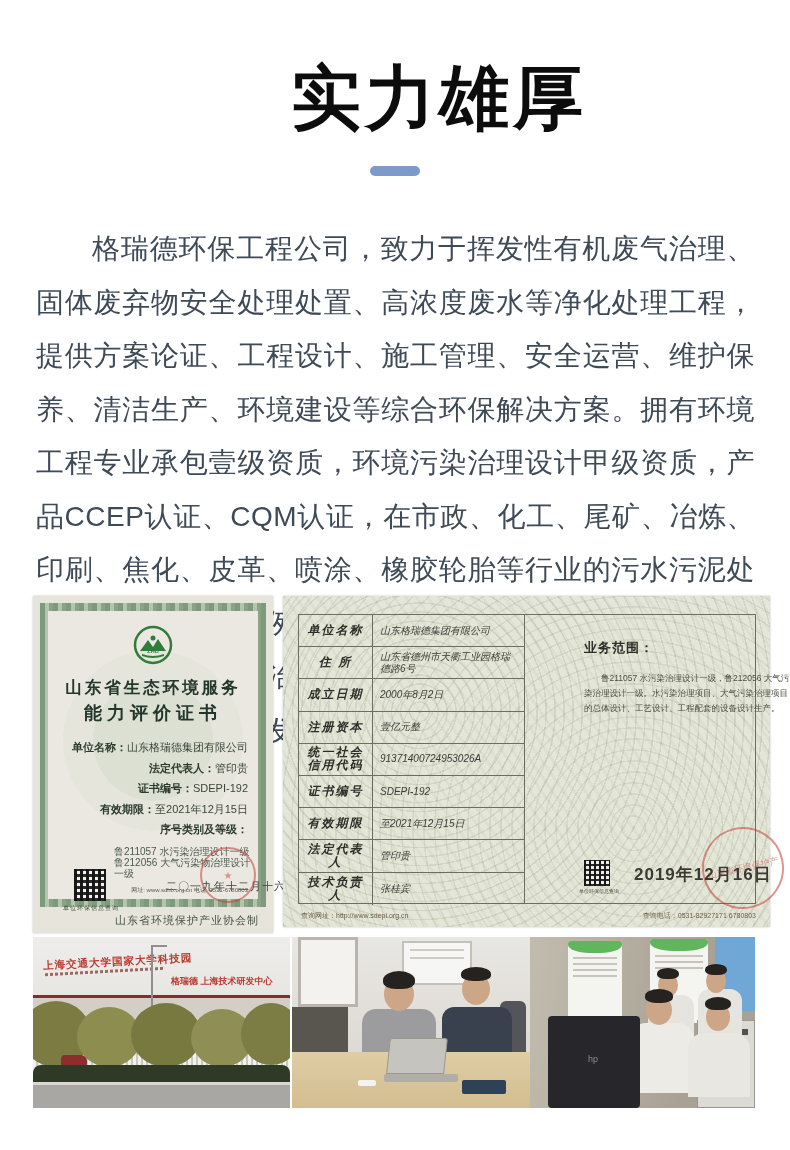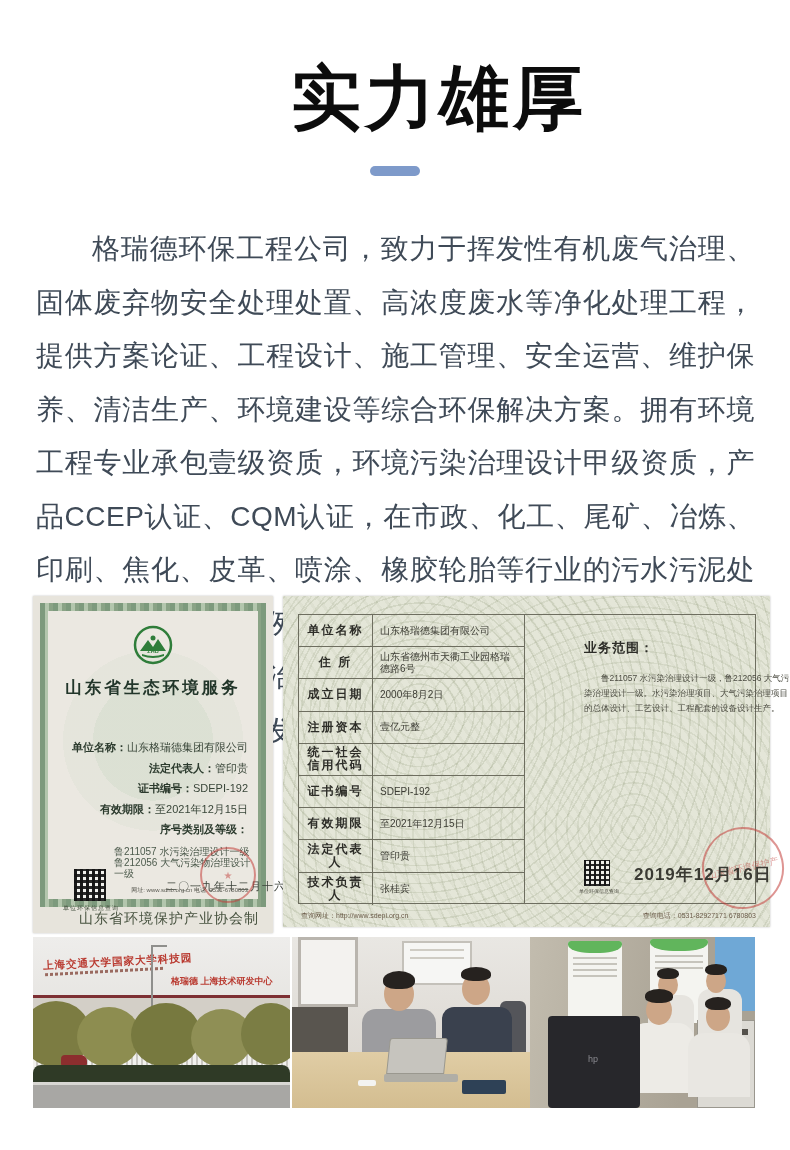--- a/index.html
+++ b/index.html
@@ -42,32 +42,32 @@
       repeating-linear-gradient(0deg,rgba(20,20,20,.9) 0 3px,transparent 3px 6px),
       repeating-linear-gradient(90deg,#1a1a1a 0 3px,#f2f2ee 3px 6px); }
   .cl-qr-cap { position:absolute; top:293px; left:12px; width:62px; font-size:6px; color:#44503f; text-align:center; letter-spacing:1px; }
   .cl-date { position:absolute; top:268px; left:118px; font-size:11px; color:#3a4038; letter-spacing:1px; white-space:nowrap; }
   .seal { border-radius:50%; border:2px solid rgba(194,62,58,.55);
     display:flex; align-items:center; justify-content:center; color:rgba(194,62,58,.5); }
   .cl-seal { position:absolute; top:236px; left:152px; width:56px; height:56px; font-size:10px; }
   .cl-foot { position:absolute; bottom:4px; left:10px; right:10px; display:flex; justify-content:flex-end;
     font-size:6px; color:#5a5a52; }
   .cl-issuer { position:absolute; bottom:5px; left:0; width:226px; text-align:right;
-    font-size:14px; color:#47523f; letter-spacing:1px; }
+    font-size:11px; color:#47523f; letter-spacing:1px; }
 
   .cert-right { position:absolute; top:596px; left:283px; width:487px; height:331px;
     background:#e4e6d8;
     background-image:
       repeating-radial-gradient(circle at 28% 35%, rgba(148,158,126,.22) 0 1.5px, transparent 1.5px 9px),
       repeating-radial-gradient(circle at 72% 70%, rgba(148,158,126,.18) 0 1.5px, transparent 1.5px 11px),
       repeating-linear-gradient(55deg, rgba(160,168,138,.10) 0 3px, transparent 3px 9px);
     box-shadow:0 0 2px rgba(0,0,0,.25); }
   .lic-box { position:absolute; top:18px; left:15px; width:458px; height:290px; border:1px solid #6e6e60; }
   .lic-table { position:absolute; top:0; left:0; width:226px; height:100%; border-right:1px solid #6e6e60; }
-  .lic-row { display:flex; border-bottom:1px solid #6e6e60; height:32.2px; }
+  .lic-row { display:flex; border-bottom:1px solid #6e6e60; height:32.2px;font-style:italic; }
   .lic-row:last-child { border-bottom:none; }
   .lic-label { width:74px; border-right:1px solid #6e6e60; display:flex; align-items:center; justify-content:center;
     font-size:12px; font-weight:700; color:#2d2d28; letter-spacing:2px; text-align:center; line-height:13px; padding:0 4px; }
   .lic-value { flex:1; display:flex; align-items:center; padding:0 7px;
     font-size:10px; color:#3c3c34; line-height:12px; }
   .scope { position:absolute; top:0; left:227px; width:231px; height:100%;margin-left:44px; }
   .scope-title { position:absolute; top:24px; left:14px; font-size:13px; font-weight:700; color:#2d2d28; letter-spacing:1px; }
   .scope-text { position:absolute; top:56px; left:14px; width:206px; font-size:8.5px; line-height:15px;
     color:#4c4c42; text-indent:2em; }
   .cr-qr { position:absolute; top:245px; left:14px; width:26px; height:26px;
@@ -170,20 +170,21 @@
         <div class="emblem">
           <svg width="40" height="40" viewBox="0 0 40 40">
             <circle cx="20" cy="20" r="18" fill="none" stroke="#2f7d3a" stroke-width="2.5"></circle>
             <circle cx="20" cy="13" r="2.5" fill="#2f7d3a"></circle>
             <path d="M7 26 L15 15 L20 22 L25 14 L33 26 Z" fill="#2f7d3a"></path>
             <path d="M9 29 Q20 33 31 29 L31 31 Q20 35 9 31 Z" fill="#2f7d3a"></path>
             <text x="20" y="27.5" text-anchor="middle" font-size="5.5" fill="#2f7d3a" font-weight="bold">ZHB</text>
           </svg>
         </div>
         <div class="clt clt1">山东省生态环境服务</div>
+        <div class="clt clt2">能力评价证书</div>
         <div class="cl-fields">
           <div class="cl-field"><b>单位名称：</b><span>山东格瑞德集团有限公司</span></div>
           <div class="cl-field"><b>法定代表人：</b><span>管印贵</span></div>
           <div class="cl-field"><b>证书编号：</b><span>SDEPI-192</span></div>
           <div class="cl-field"><b>有效期限：</b><span>至2021年12月15日</span></div>
           <div class="cl-field"><b>序号类别及等级：</b><span></span></div>
         </div>
         <div class="cl-grades">
           <div>鲁211057 水污染治理设计一级</div>
           <div>鲁212056 大气污染物治理设计一级</div>
@@ -212,20 +213,21 @@
         <div class="lic-row">
             <div class="lic-label">成立日期</div>
             <div class="lic-value">2000年8月2日</div>
           </div>
         <div class="lic-row">
             <div class="lic-label">注册资本</div>
             <div class="lic-value">壹亿元整</div>
           </div>
         <div class="lic-row">
             <div class="lic-label">统一社会 信用代码</div>
+            <div class="lic-value">91371400724953026A</div>
           </div>
         <div class="lic-row">
             <div class="lic-label">证书编号</div>
             <div class="lic-value">SDEPI-192</div>
           </div>
         <div class="lic-row">
             <div class="lic-label">有效期限</div>
             <div class="lic-value">至2021年12月15日</div>
           </div>
         <div class="lic-row">

